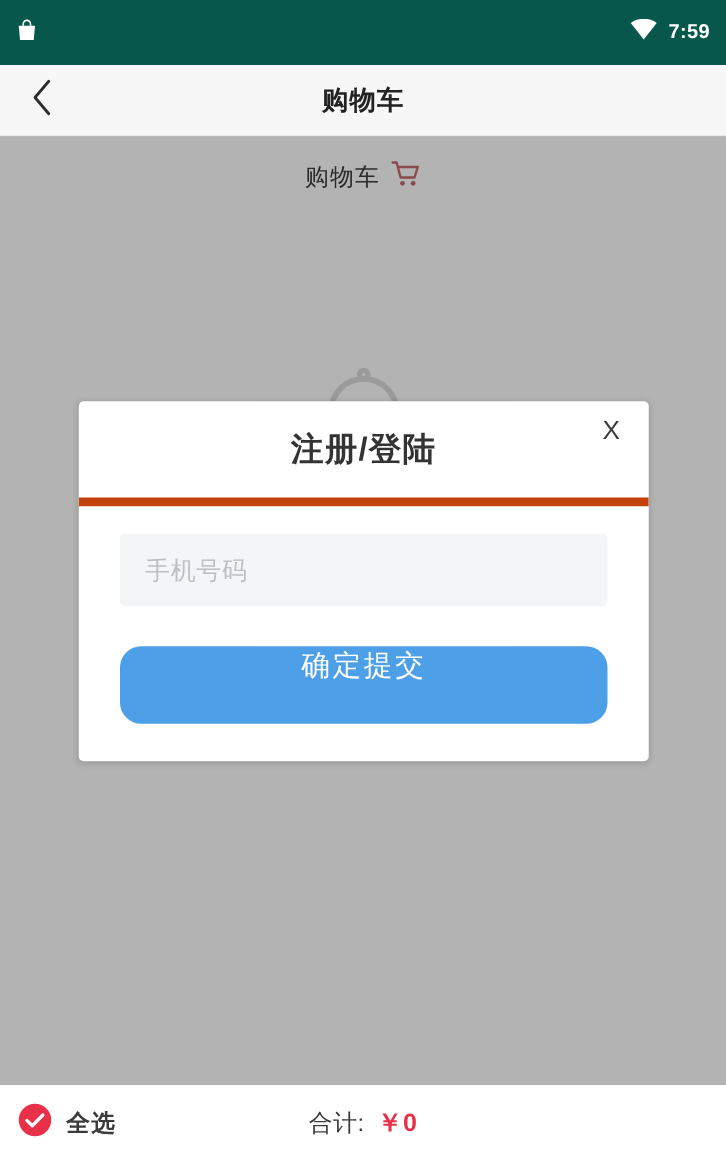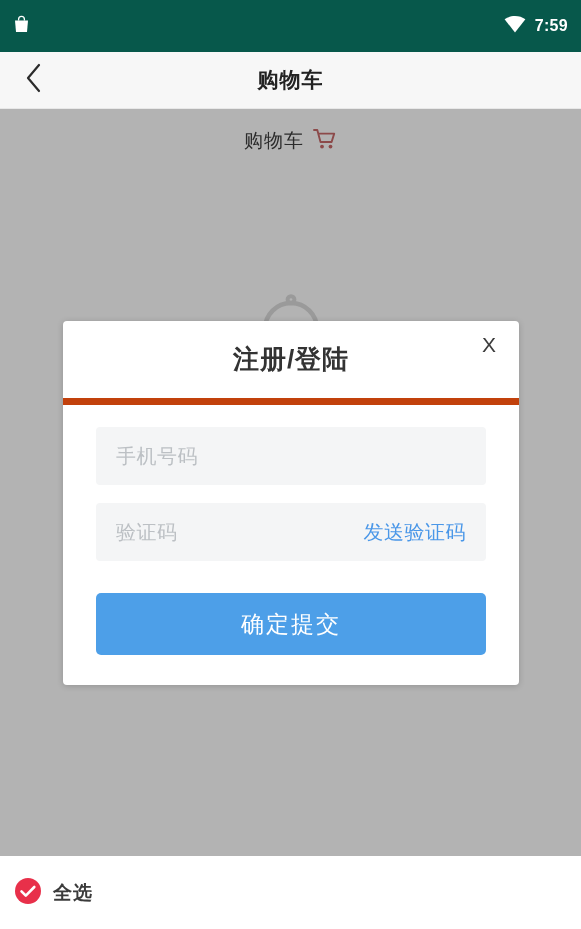--- a/index.html
+++ b/index.html
@@ -177,36 +177,36 @@
   .send-code {
     font-size: 20px;
     color: #4a97e8;
     letter-spacing: 0.5px;
     cursor: pointer;
     white-space: nowrap;
   }
   .submit-btn {
     height: 62px;
     background: #4d9fe8;
-    border-radius: 5px;
-    display: flex;
-    align-items: center;
+    border-radius: 17px;
+    display: flex;
+    align-items: flex-start;
     justify-content: center;
     margin-top: 32px;
     cursor: pointer;
   }
   .submit-btn-label {
     font-size: 23px;
     color: #ffffff;
     letter-spacing: 2px;
   }
 
   
   .bottom-bar {
-    height: 73px;
+    height: 61px;
     background: #ffffff;
     display: flex;
     align-items: center;
     position: relative;
     flex: 0 0 auto;
   }
   .select-all {
     display: flex;
     align-items: center;
     gap: 11px;
@@ -306,24 +306,20 @@
           <span class="modal-title">注册/登陆</span>
           <span class="modal-close">X</span>
         </div>
 
         <div class="modal-body">
 
           <div class="field">
             <span class="field-placeholder">手机号码</span>
           </div>
 
-          <div class="field">
-            <span class="field-placeholder">验证码</span>
-            <span class="send-code">发送验证码</span>
-          </div>
 
           <div class="submit-btn">
             <span class="submit-btn-label">确定提交</span>
           </div>
 
         </div>
       </div>
     </div>
 
   </div>
@@ -331,15 +327,19 @@
   <div class="bottom-bar">
     <div class="select-all">
       <span>
         <svg width="28" height="28" viewBox="0 0 28 28">
           <circle cx="14" cy="14" r="13" fill="#e8304a"></circle>
           <path d="M7.5 14.3l4.3 4.3 8.5-8.6" fill="none" stroke="#ffffff" stroke-width="2.6" stroke-linecap="round" stroke-linejoin="round"></path>
         </svg>
       </span>
       <span class="select-all-label">全选</span>
     </div>
+    <div class="total-group">
+      <span class="total-label">合计:</span>
+      <span class="total-value">￥0</span>
+    </div>
   </div>
 
 </div>
 
 </body></html>

